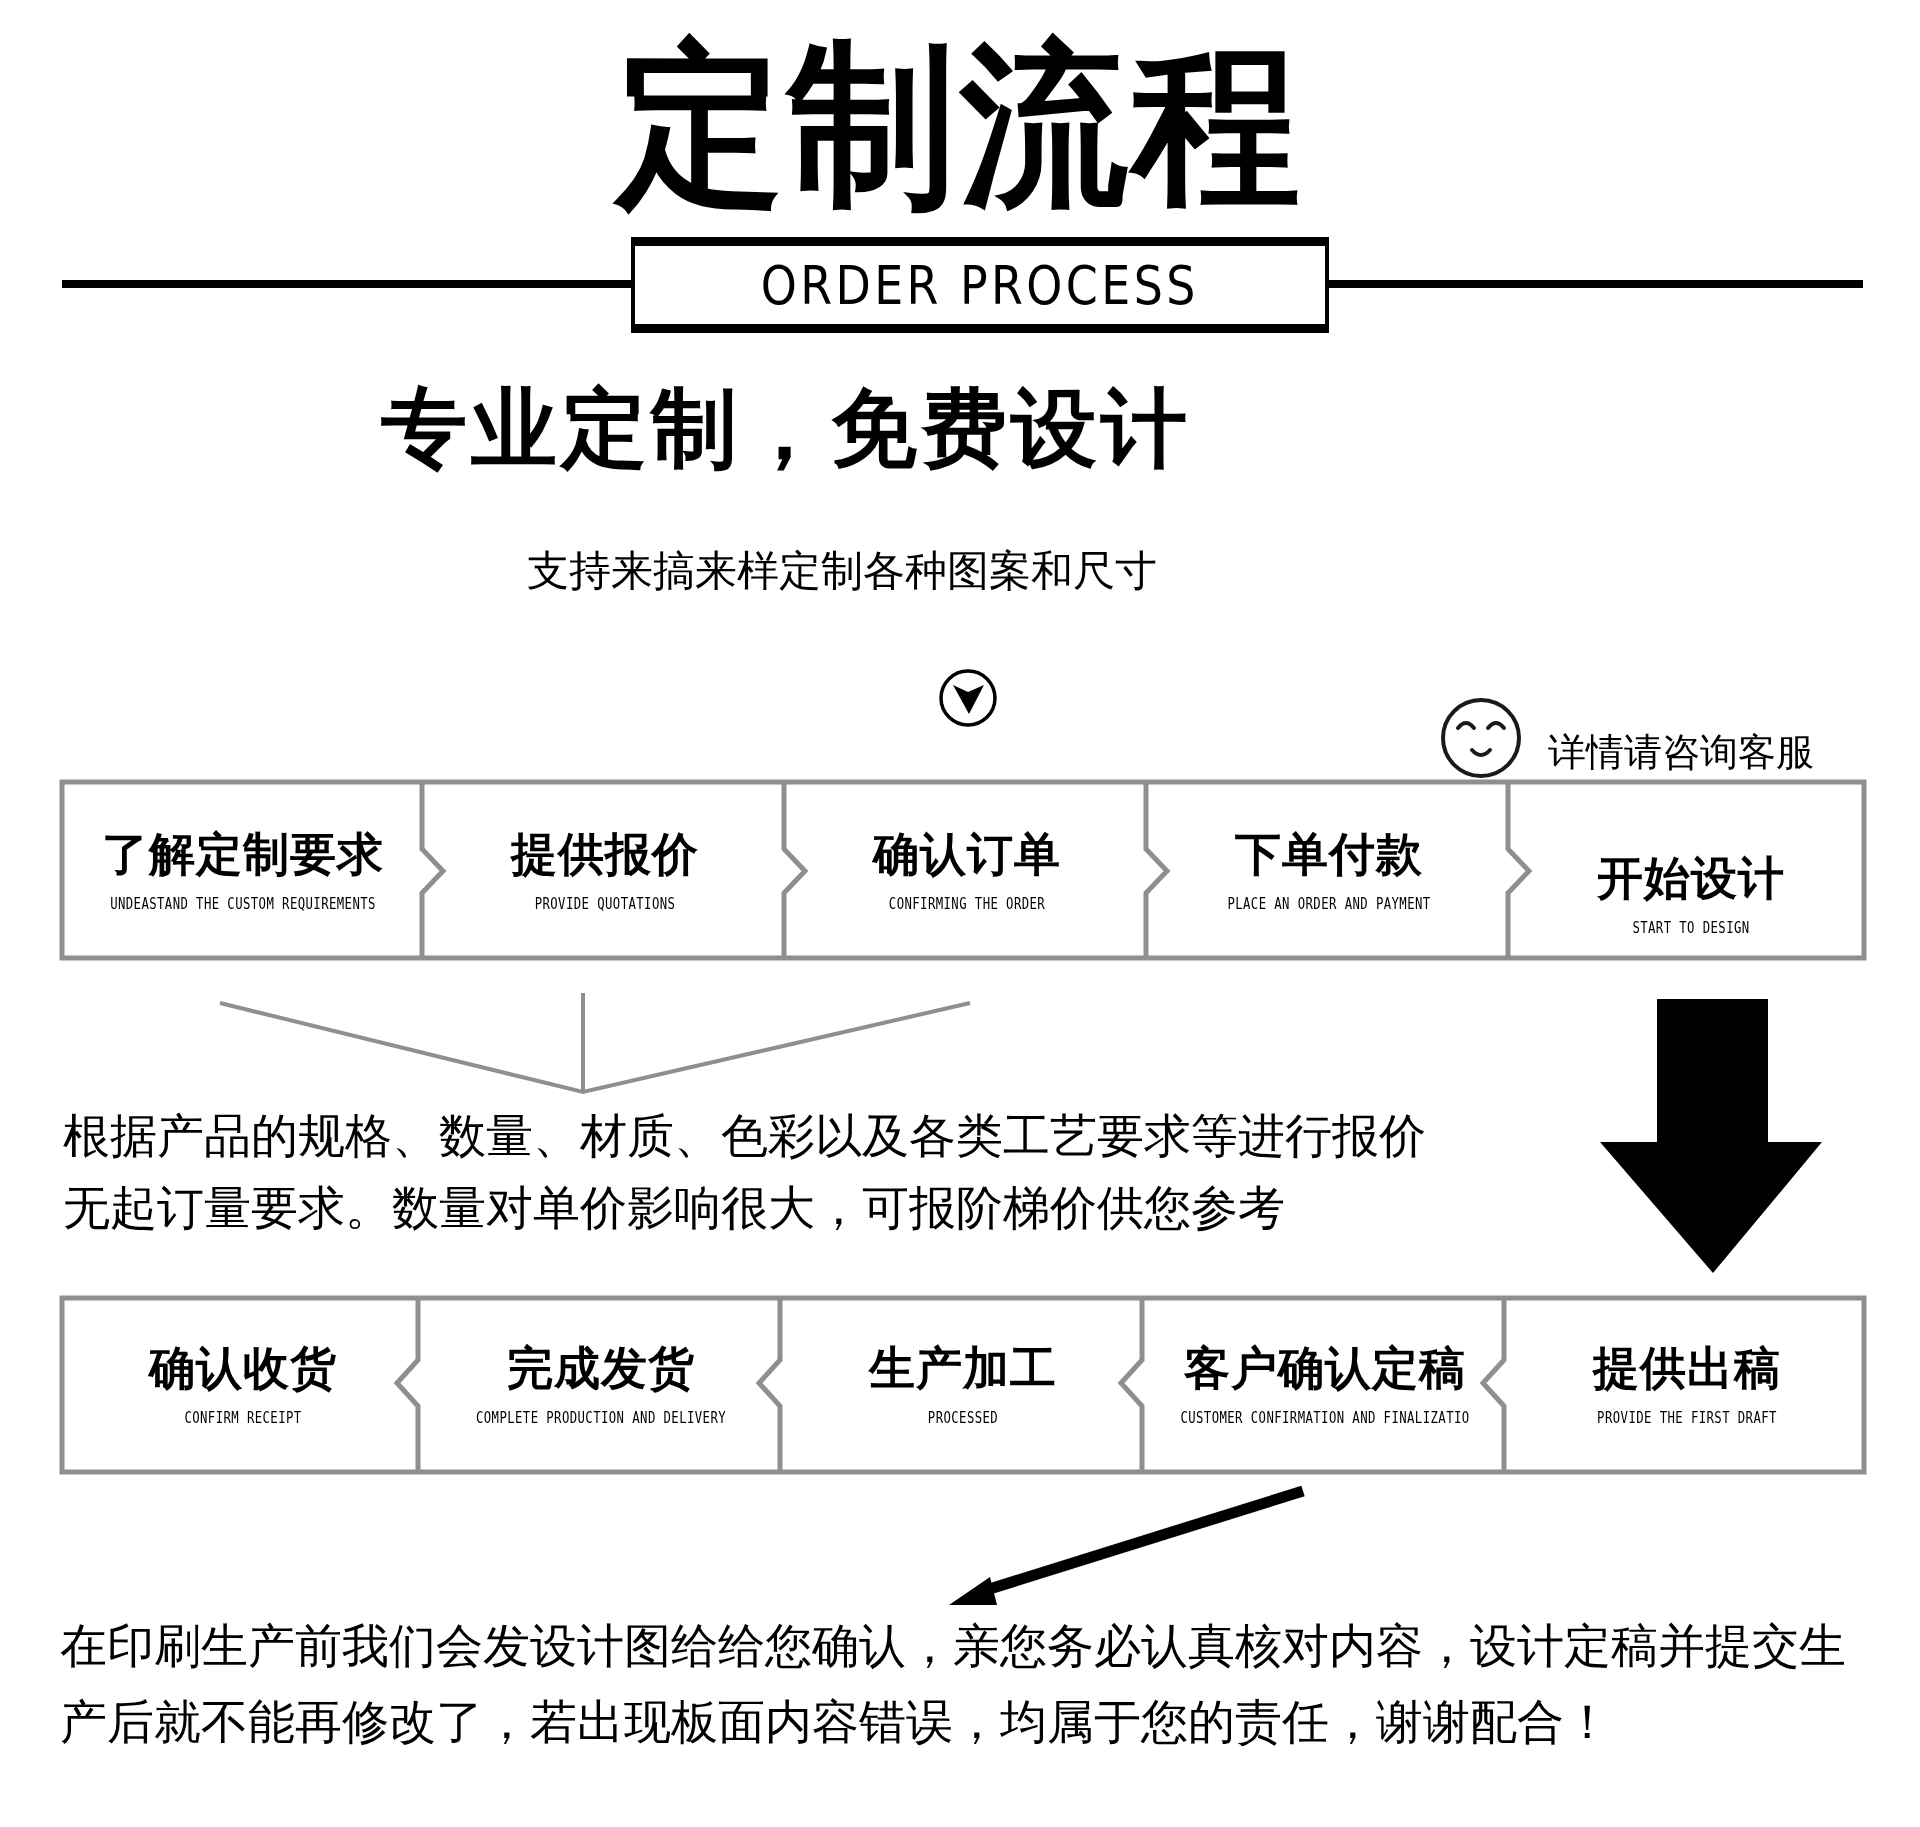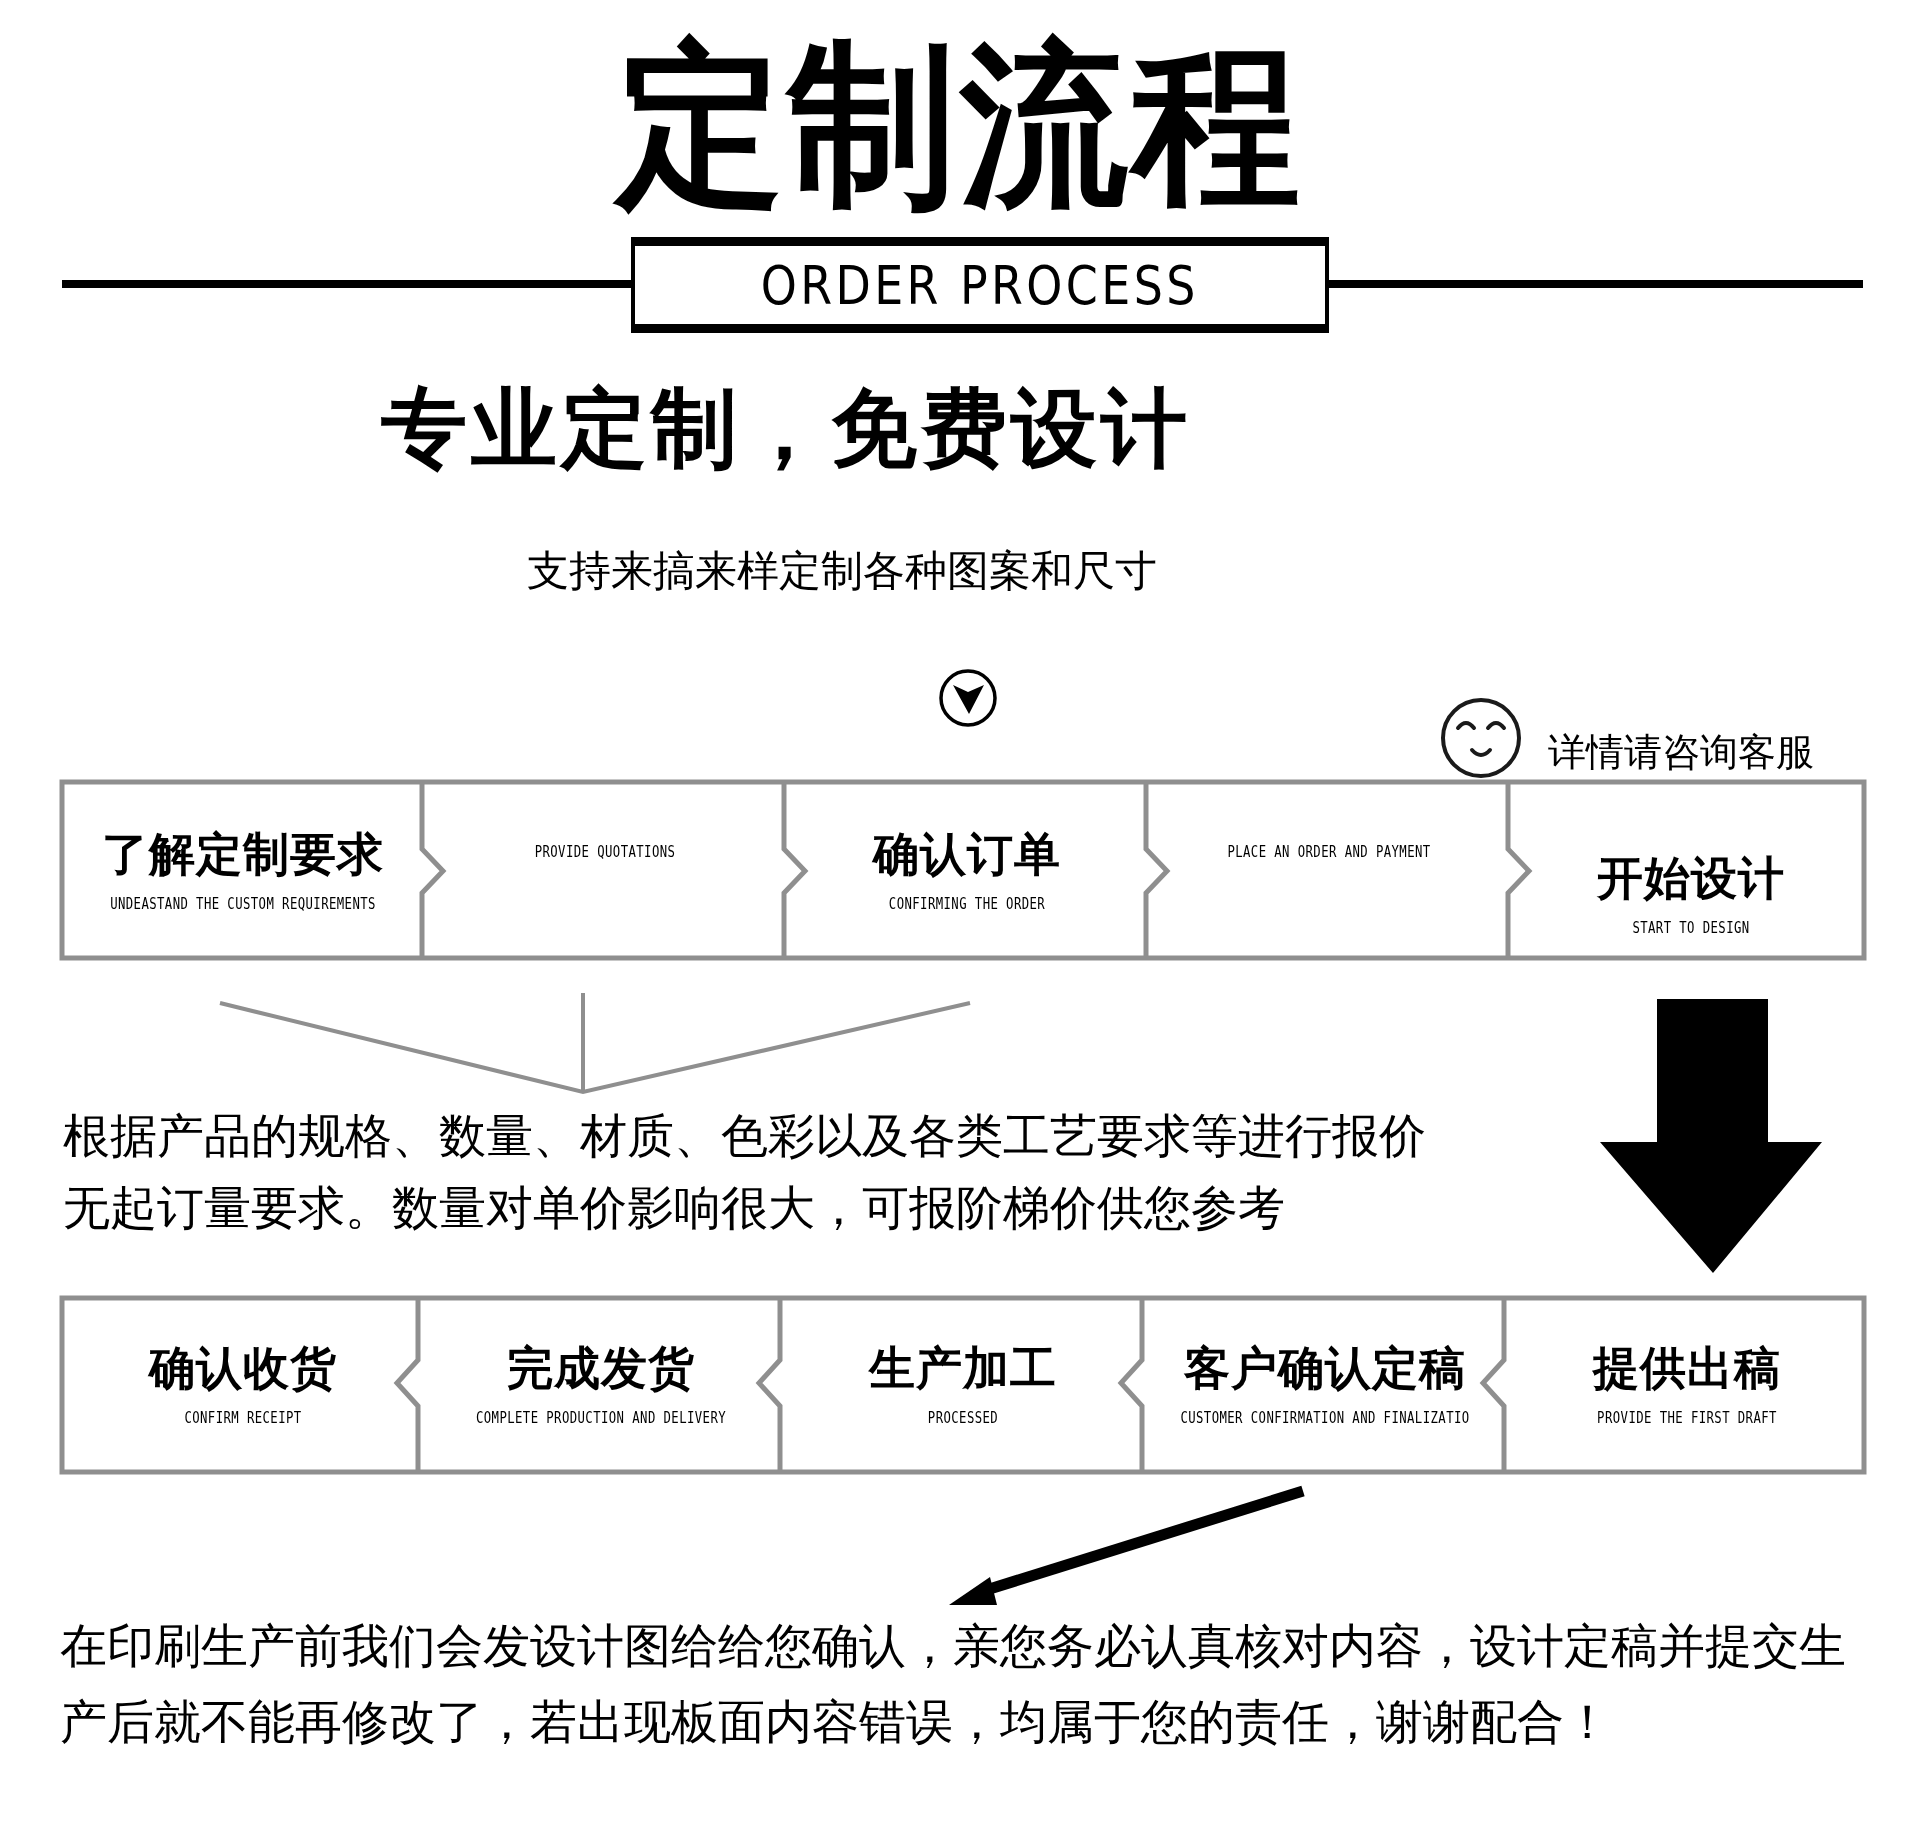--- a/index.html
+++ b/index.html
@@ -85,27 +85,29 @@
   </g>
 </svg>
 
 <div class="abs consult-text">详情请咨询客服</div>
 
 <div class="cell" style="left:62px; top:828px;">
   <div class="cell-title">了解定制要求</div>
   <div class="cell-sub">UNDEASTAND THE CUSTOM REQUIREMENTS</div>
 </div>
 <div class="cell" style="left:424px; top:828px;">
+  <div class="cell-title">提供报价</div>
   <div class="cell-sub">PROVIDE QUOTATIONS</div>
 </div>
 <div class="cell" style="left:786px; top:828px;text-align:center;">
   <div class="cell-title">确认订单</div>
   <div class="cell-sub">CONFIRMING THE ORDER</div>
 </div>
 <div class="cell" style="left:1148px; top:828px;">
+  <div class="cell-title">下单付款</div>
   <div class="cell-sub">PLACE AN ORDER AND PAYMENT</div>
 </div>
 <div class="cell" style="left:1510px; top:852px;">
   <div class="cell-title">开始设计</div>
   <div class="cell-sub">START TO DESIGN</div>
 </div>
 
 <div class="abs note" style="top:1104px;">根据产品的规格、数量、材质、色彩以及各类工艺要求等进行报价</div>
 <div class="abs note" style="top:1176px;">无起订量要求。数量对单价影响很大，可报阶梯价供您参考</div>
 

